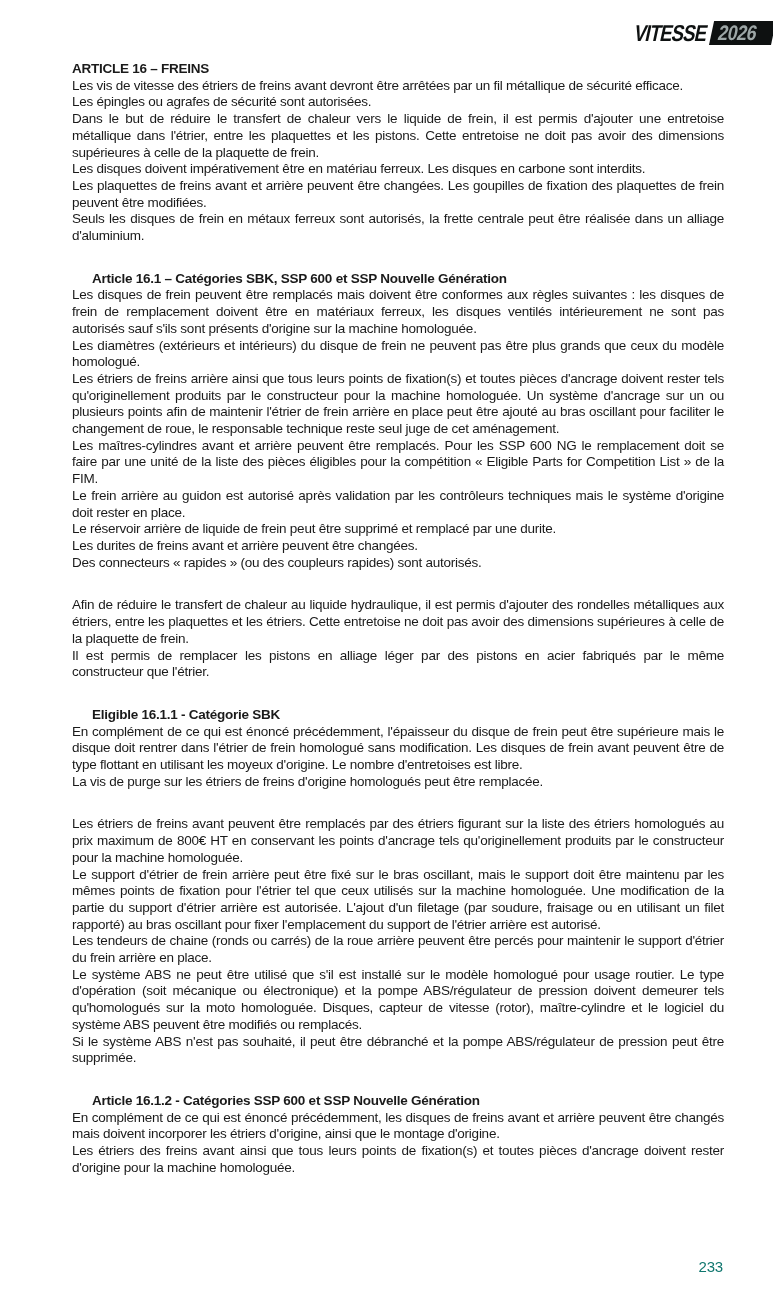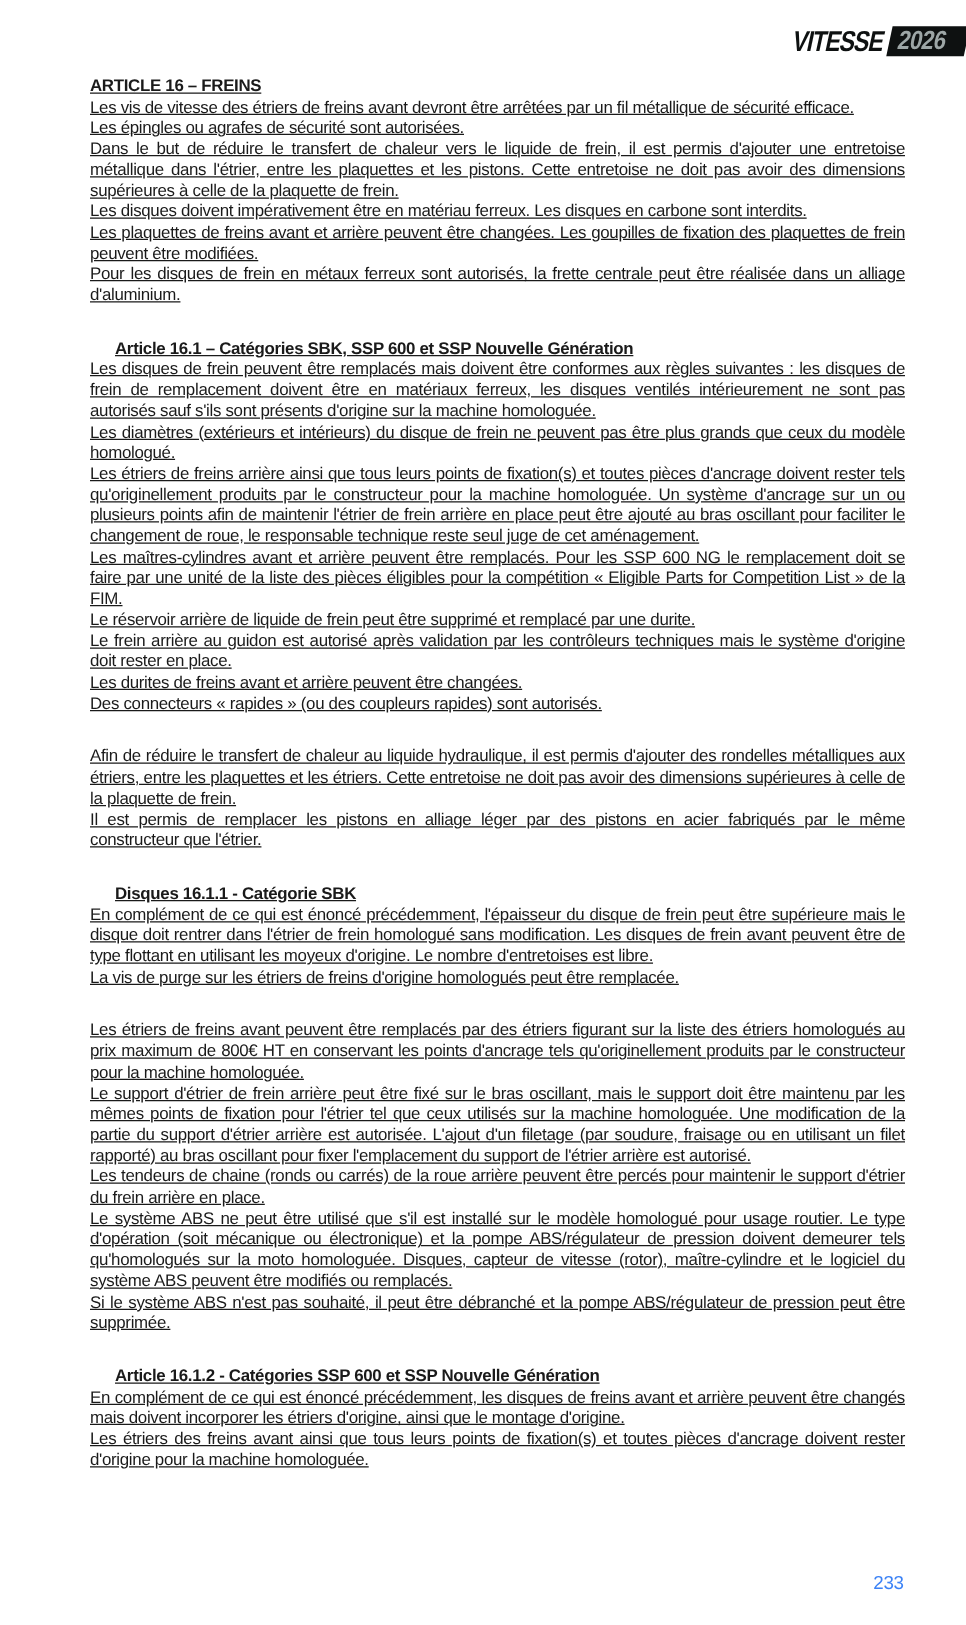--- a/index.html
+++ b/index.html
@@ -58,21 +58,20 @@
     transform-origin: left center;
     white-space: nowrap;
   }
 
   
   .content {
     position: absolute;
     left: 72px;
     top: 61px;
     width: 652px;
-    text-decoration: underline;
   }
   .content p {
     margin: 0;
     font-size: 13.5px;
     line-height: 16.7px;
     letter-spacing: -0.25px;
     text-align: justify;
   }
   .content h1, .content h2 {
     margin: 0;
@@ -84,21 +83,21 @@
   .content h2 { padding-left: 20px; }
   section.gap-before { margin-top: 26px; }
 
   
   .page-number {
     position: absolute;
     right: 50px;
     bottom: 25px;
     font-size: 15px;
     letter-spacing: -0.2px;
-    color: #3b82f6;
+    color: #0f766e;
   }
 </style>
 </head>
 <body>
 
 <div class="page">
 
   <div class="logo">
     <span class="logo-vitesse">VITESSE</span>
     <span class="logo-year-box">
@@ -108,42 +107,42 @@
 
   <main class="content">
 
     <section>
       <h1>ARTICLE 16 – FREINS</h1>
       <p>Les vis de vitesse des étriers de freins avant devront être arrêtées par un fil métallique de sécurité efficace.</p>
       <p>Les épingles ou agrafes de sécurité sont autorisées.</p>
       <p>Dans le but de réduire le transfert de chaleur vers le liquide de frein, il est permis d'ajouter une entretoise métallique dans l'étrier, entre les plaquettes et les pistons. Cette entretoise ne doit pas avoir des dimensions supérieures à celle de la plaquette de frein.</p>
       <p>Les disques doivent impérativement être en matériau ferreux. Les disques en carbone sont interdits.</p>
       <p>Les plaquettes de freins avant et arrière peuvent être changées. Les goupilles de fixation des plaquettes de frein peuvent être modifiées.</p>
-      <p>Pour les disques de frein en métaux ferreux sont autorisés, la frette centrale peut être réalisée dans un alliage d'aluminium.</p>
+      <p>Seuls les disques de frein en métaux ferreux sont autorisés, la frette centrale peut être réalisée dans un alliage d'aluminium.</p>
     </section>
 
     <section class="gap-before">
       <h2>Article 16.1 – Catégories SBK, SSP 600 et SSP Nouvelle Génération</h2>
       <p>Les disques de frein peuvent être remplacés mais doivent être conformes aux règles suivantes : les disques de frein de remplacement doivent être en matériaux ferreux, les disques ventilés intérieurement ne sont pas autorisés sauf s'ils sont présents d'origine sur la machine homologuée.</p>
       <p>Les diamètres (extérieurs et intérieurs) du disque de frein ne peuvent pas être plus grands que ceux du modèle homologué.</p>
       <p>Les étriers de freins arrière ainsi que tous leurs points de fixation(s) et toutes pièces d'ancrage doivent rester tels qu'originellement produits par le constructeur pour la machine homologuée. Un système d'ancrage sur un ou plusieurs points afin de maintenir l'étrier de frein arrière en place peut être ajouté au bras oscillant pour faciliter le changement de roue, le responsable technique reste seul juge de cet aménagement.</p>
       <p>Les maîtres-cylindres avant et arrière peuvent être remplacés. Pour les SSP 600 NG le remplacement doit se faire par une unité de la liste des pièces éligibles pour la compétition « Eligible Parts for Competition List » de la FIM.</p>
+      <p>Le frein arrière au guidon est autorisé après validation par les contrôleurs techniques mais le système d'origine doit rester en place.</p>
       <p>Le réservoir arrière de liquide de frein peut être supprimé et remplacé par une durite.</p>
-      <p>Le frein arrière au guidon est autorisé après validation par les contrôleurs techniques mais le système d'origine doit rester en place.</p>
       <p>Les durites de freins avant et arrière peuvent être changées.</p>
       <p>Des connecteurs « rapides » (ou des coupleurs rapides) sont autorisés.</p>
     </section>
 
     <section class="gap-before">
       <p>Afin de réduire le transfert de chaleur au liquide hydraulique, il est permis d'ajouter des rondelles métalliques aux étriers, entre les plaquettes et les étriers. Cette entretoise ne doit pas avoir des dimensions supérieures à celle de la plaquette de frein.</p>
       <p>Il est permis de remplacer les pistons en alliage léger par des pistons en acier fabriqués par le même constructeur que l'étrier.</p>
     </section>
 
     <section class="gap-before">
-      <h2>Disques 16.1.1 - Catégorie SBK</h2>
+      <h2>Eligible 16.1.1 - Catégorie SBK</h2>
       <p>En complément de ce qui est énoncé précédemment, l'épaisseur du disque de frein peut être supérieure mais le disque doit rentrer dans l'étrier de frein homologué sans modification. Les disques de frein avant peuvent être de type flottant en utilisant les moyeux d'origine. Le nombre d'entretoises est libre.</p>
       <p>La vis de purge sur les étriers de freins d'origine homologués peut être remplacée.</p>
     </section>
 
     <section class="gap-before">
       <p>Les étriers de freins avant peuvent être remplacés par des étriers figurant sur la liste des étriers homologués au prix maximum de 800€ HT en conservant les points d'ancrage tels qu'originellement produits par le constructeur pour la machine homologuée.</p>
       <p>Le support d'étrier de frein arrière peut être fixé sur le bras oscillant, mais le support doit être maintenu par les mêmes points de fixation pour l'étrier tel que ceux utilisés sur la machine homologuée. Une modification de la partie du support d'étrier arrière est autorisée. L'ajout d'un filetage (par soudure, fraisage ou en utilisant un filet rapporté) au bras oscillant pour fixer l'emplacement du support de l'étrier arrière est autorisé.</p>
       <p>Les tendeurs de chaine (ronds ou carrés) de la roue arrière peuvent être percés pour maintenir le support d'étrier du frein arrière en place.</p>
       <p>Le système ABS ne peut être utilisé que s'il est installé sur le modèle homologué pour usage routier. Le type d'opération (soit mécanique ou électronique) et la pompe ABS/régulateur de pression doivent demeurer tels qu'homologués sur la moto homologuée. Disques, capteur de vitesse (rotor), maître-cylindre et le logiciel du système ABS peuvent être modifiés ou remplacés.</p>
       <p>Si le système ABS n'est pas souhaité, il peut être débranché et la pompe ABS/régulateur de pression peut être supprimée.</p>

